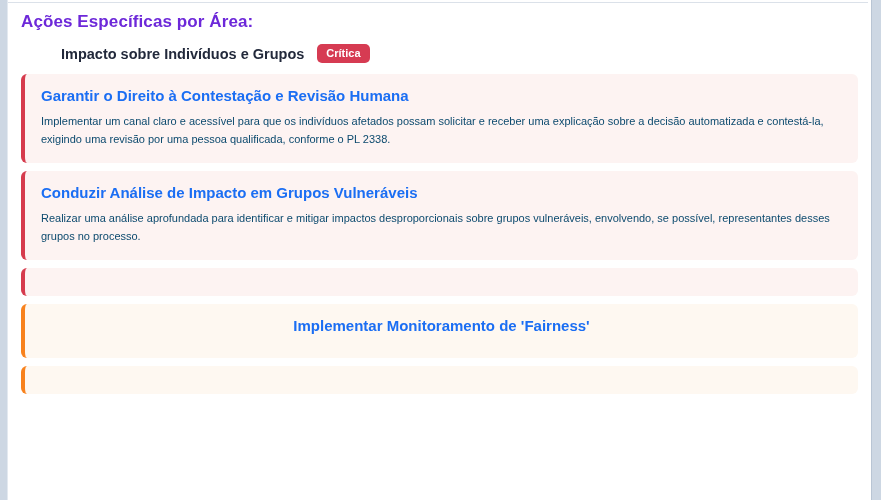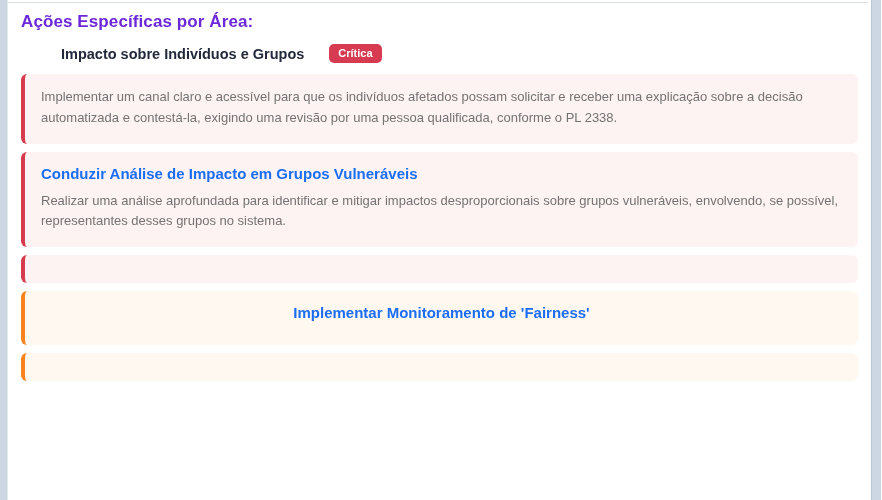--- a/index.html
+++ b/index.html
@@ -46,21 +46,21 @@
     margin-bottom: 11px;
   }
   .section-label {
     font-size: 14.5px;
     font-weight: bold;
     color: #22293b;
     margin-left: 40px;
   }
   .severity-badge {
     display: inline-block;
-    margin-left: 25px;
+    margin-left: 13px;
     background: #d63b52;
     color: #ffffff;
     font-size: 11px;
     font-weight: bold;
     padding: 3px 9px 4px 9px;
     border-radius: 5px;
     line-height: 1.1;
   }
   .cards { }
   .card {
@@ -78,48 +78,49 @@
     border-left-color: #f8821d;
     text-align: center;
   }
   .card-title {
     color: #1b6ef3;
     font-size: 15px;
     font-weight: bold;
     margin-bottom: 9px;
   }
   .card-desc {
-    color: #737373;
-    font-size: 13px;
+    color: #0c4a6e;
+    font-size: 11px;
     line-height: 1.6;
     max-width: 810px;
   }
 </style>
 </head>
 <body>
 
 <div class="left-edge"></div>
 <div class="top-rule"></div>
 
 <div class="content">
   <h3 class="page-title">Ações Específicas por Área:</h3>
 
   <div class="section-row">
     <span class="section-label">Impacto sobre Indivíduos e Grupos</span>
     <span class="severity-badge">Crítica</span>
   </div>
 
   <div class="cards">
   <div class="card critical">
+    <div class="card-title">Garantir o Direito à Contestação e Revisão Humana</div>
     <div class="card-desc">Implementar um canal claro e acessível para que os indivíduos afetados possam solicitar e receber uma explicação sobre a decisão automatizada e contestá-la, exigindo uma revisão por uma pessoa qualificada, conforme o PL 2338.</div>
   </div>
 
   <div class="card critical">
     <div class="card-title">Conduzir Análise de Impacto em Grupos Vulneráveis</div>
-    <div class="card-desc">Realizar uma análise aprofundada para identificar e mitigar impactos desproporcionais sobre grupos vulneráveis, envolvendo, se possível, representantes desses grupos no sistema.</div>
+    <div class="card-desc">Realizar uma análise aprofundada para identificar e mitigar impactos desproporcionais sobre grupos vulneráveis, envolvendo, se possível, representantes desses grupos no processo.</div>
   </div>
 
   <div class="card critical">
   </div>
 
   <div class="card warning">
     <div class="card-title">Implementar Monitoramento de 'Fairness'</div>
   </div>
 
   <div class="card warning">

